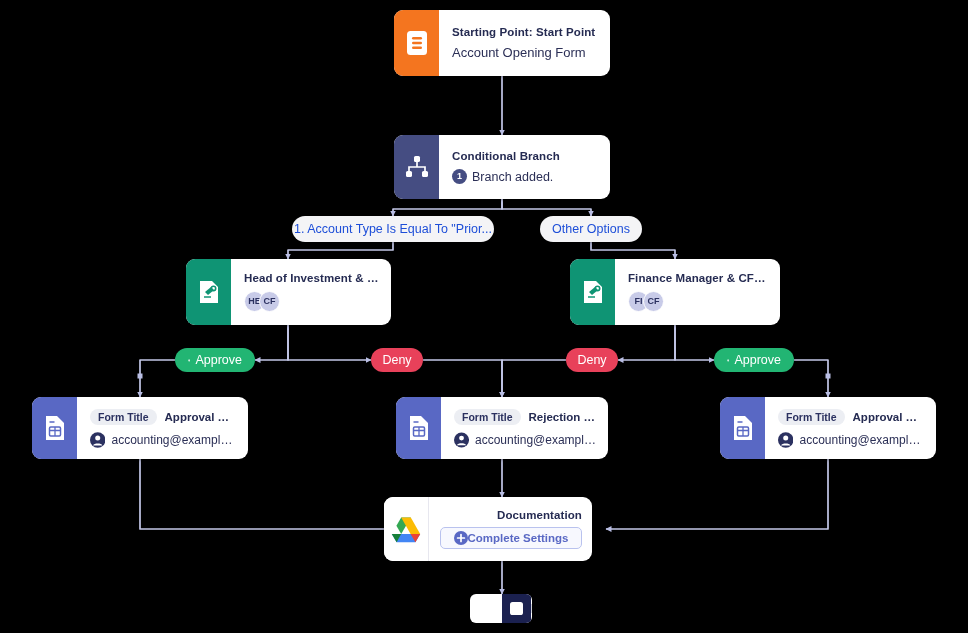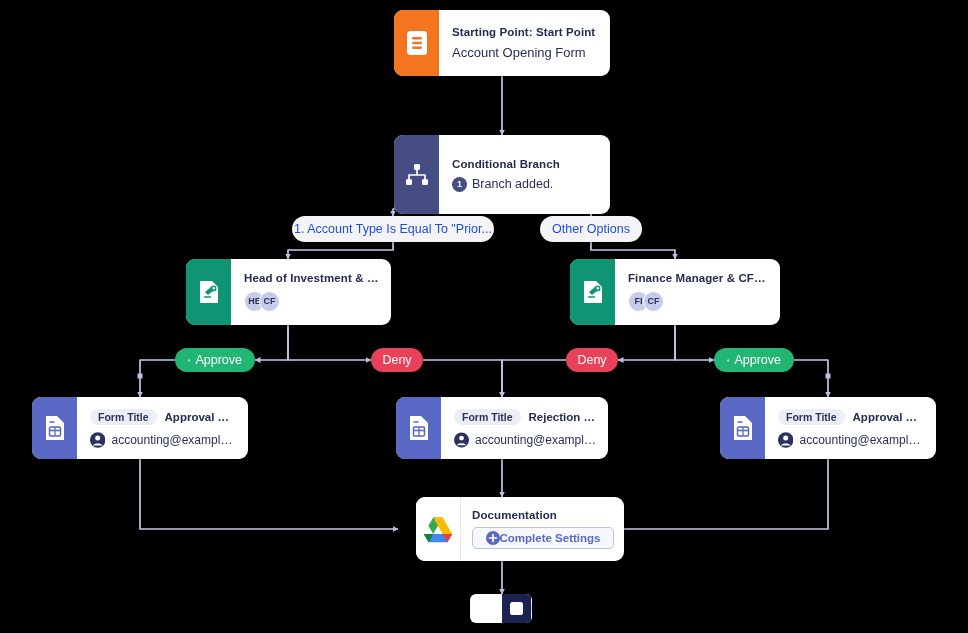--- a/index.html
+++ b/index.html
@@ -74,21 +74,21 @@
     overflow: hidden;
     text-overflow: ellipsis;
   }
 
   
   #node-start { left: 394px; top: 10px; width: 216px; height: 66px; }
   #node-start .node-icon { background: #f4751f; }
   #node-start .node-sub { font-size: 13px; color: #2b2f56; }
 
   
-  #node-branch { left: 394px; top: 135px; width: 216px; height: 79px; }
+  #node-branch { left: 394px; top: 135px; width: 216px; height: 64px; }
   #node-branch .node-icon { background: #454d82; }
 
   .branch-sub-row {
     display: flex;
     align-items: center;
     gap: 5px;
   }
   .count-badge {
     width: 15px;
     height: 15px;
@@ -210,21 +210,21 @@
   }
   .email-text {
     font-size: 12px;
     color: #2b2f56;
     white-space: nowrap;
     overflow: hidden;
     text-overflow: ellipsis;
   }
 
   
-  #node-doc { left: 416px; top: 497px; width: 208px; height: 64px; }
+  #node-doc { left: 384px; top: 497px; width: 208px; height: 64px; text-align: right; }
   #node-doc .node-icon { background: #ffffff; border-right: 1px solid #e7e7ef; }
   #node-doc .node-body { gap: 6px; padding: 8px 10px 8px 11px; }
 
   .settings-btn {
     display: flex;
     align-items: center;
     justify-content: center;
     border: 1px solid #b9c2ee;
     border-radius: 5px;
     background: #f7f8fe;

